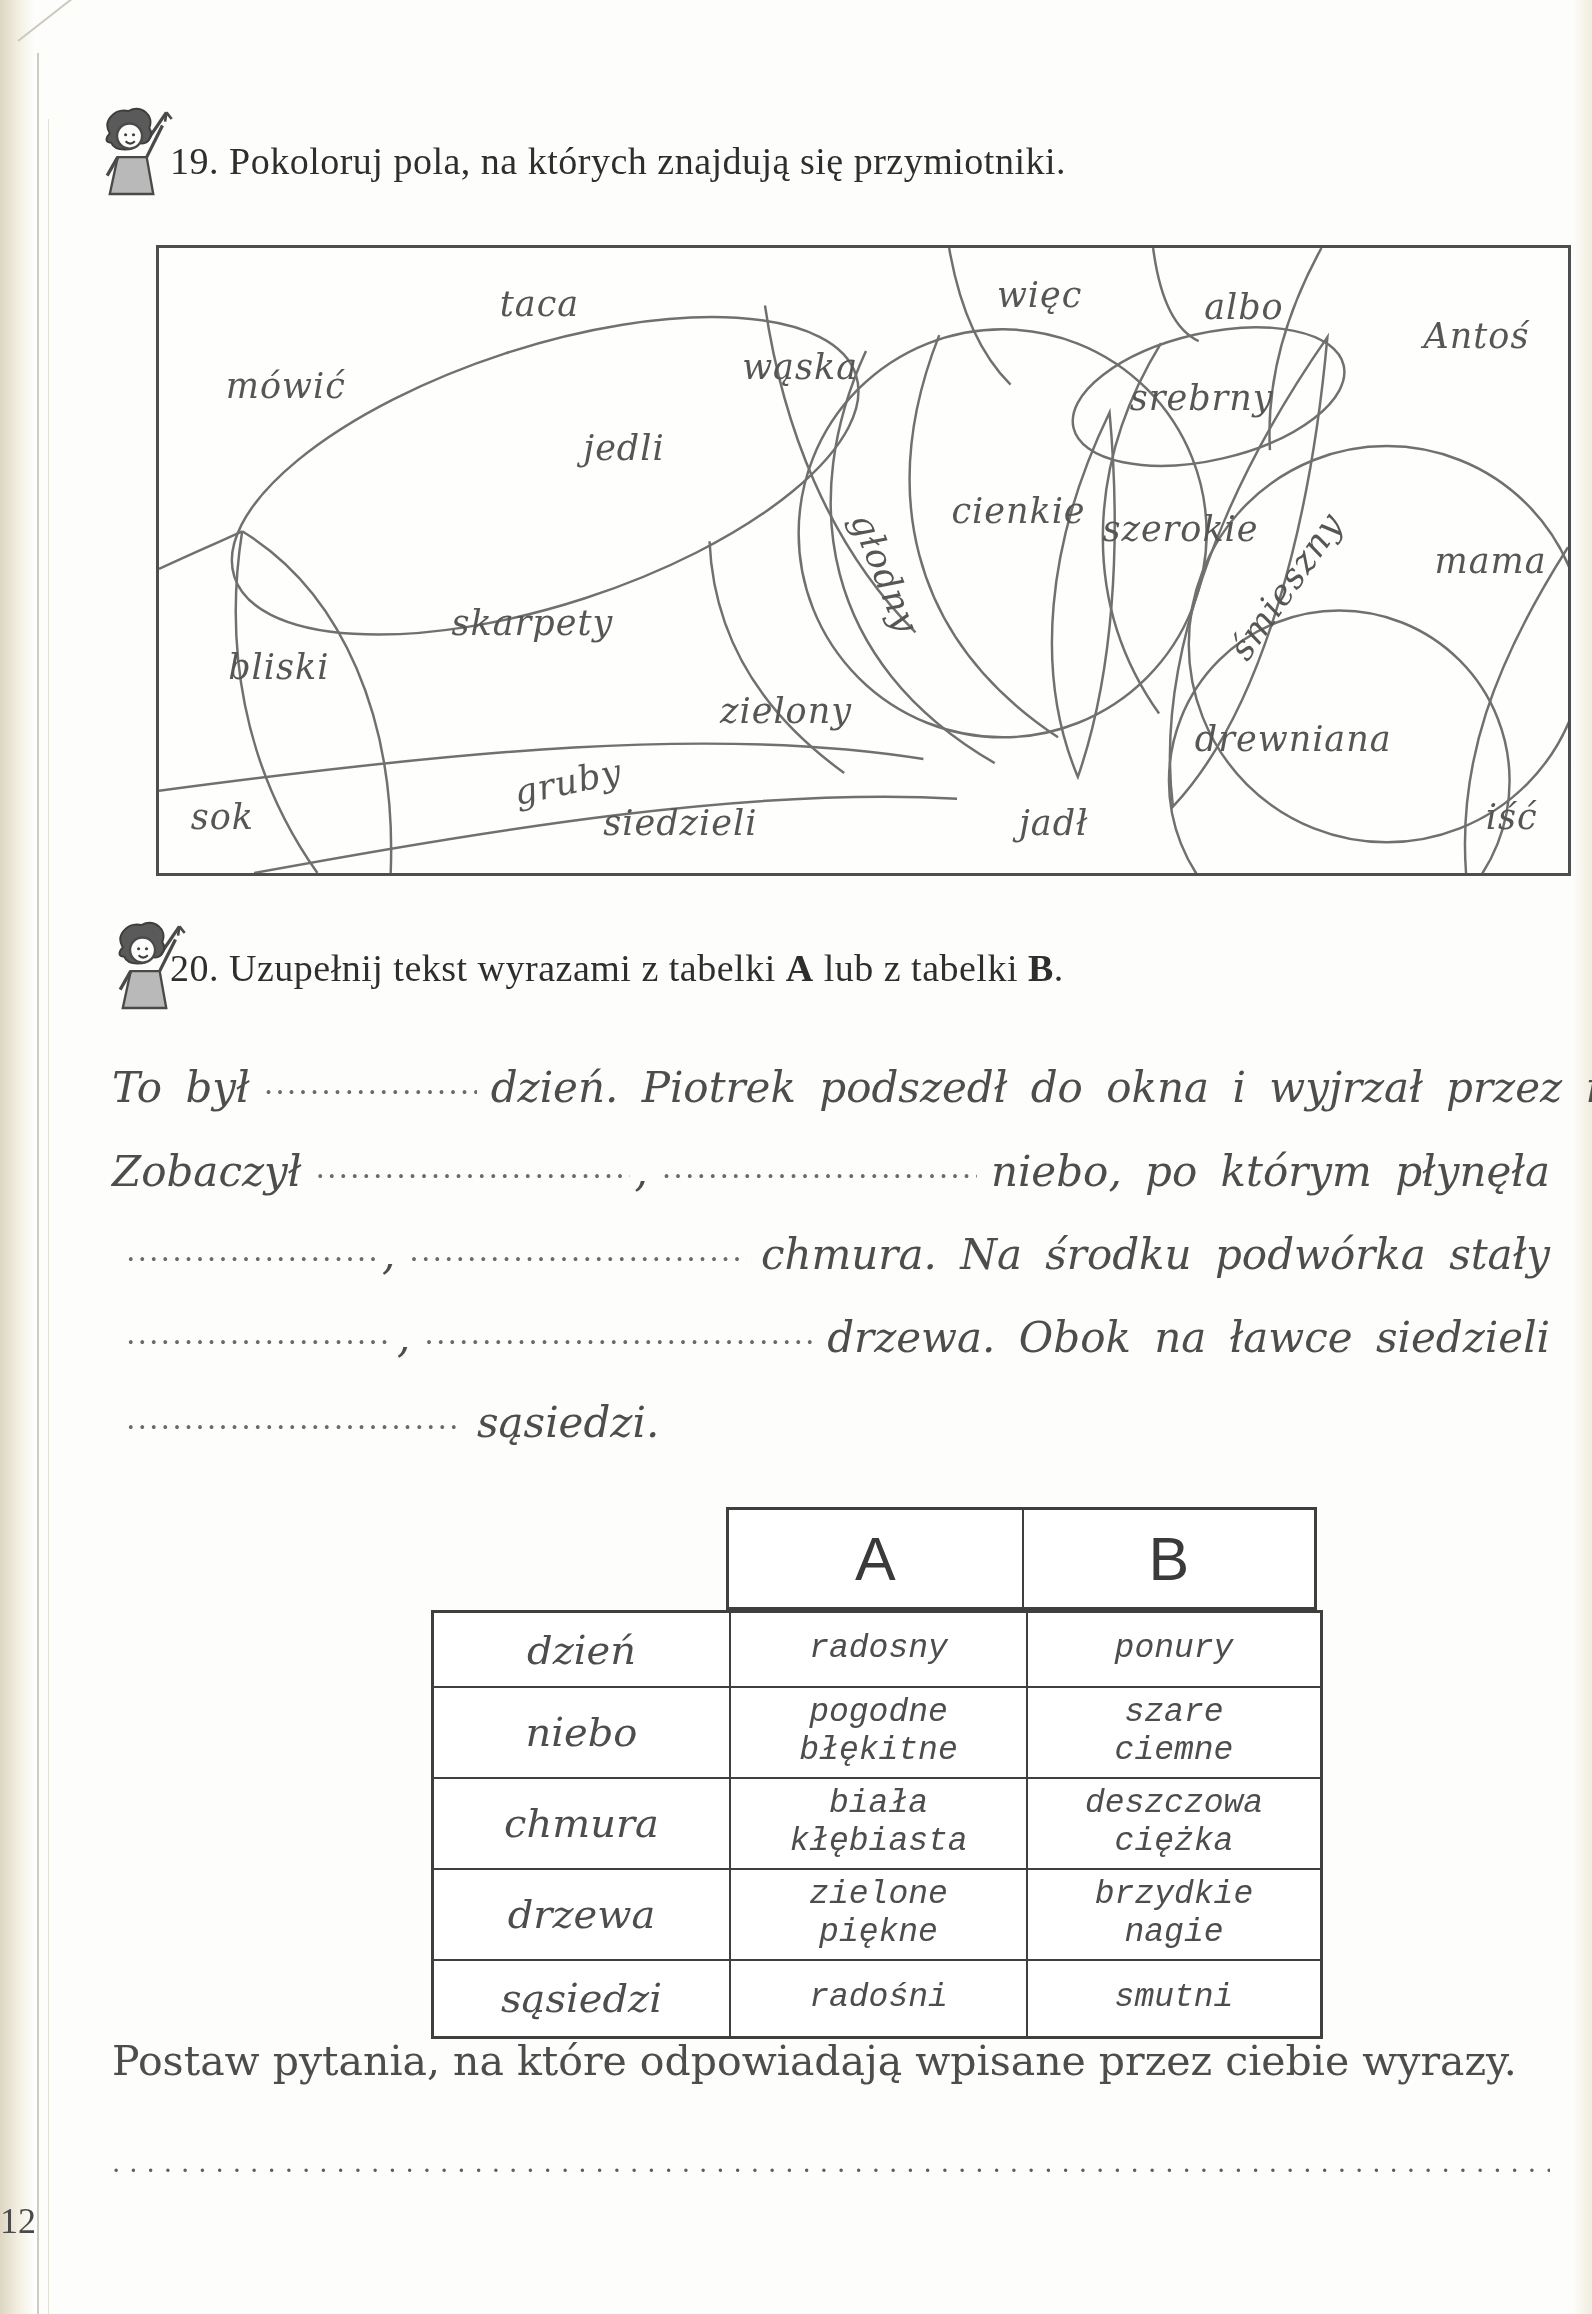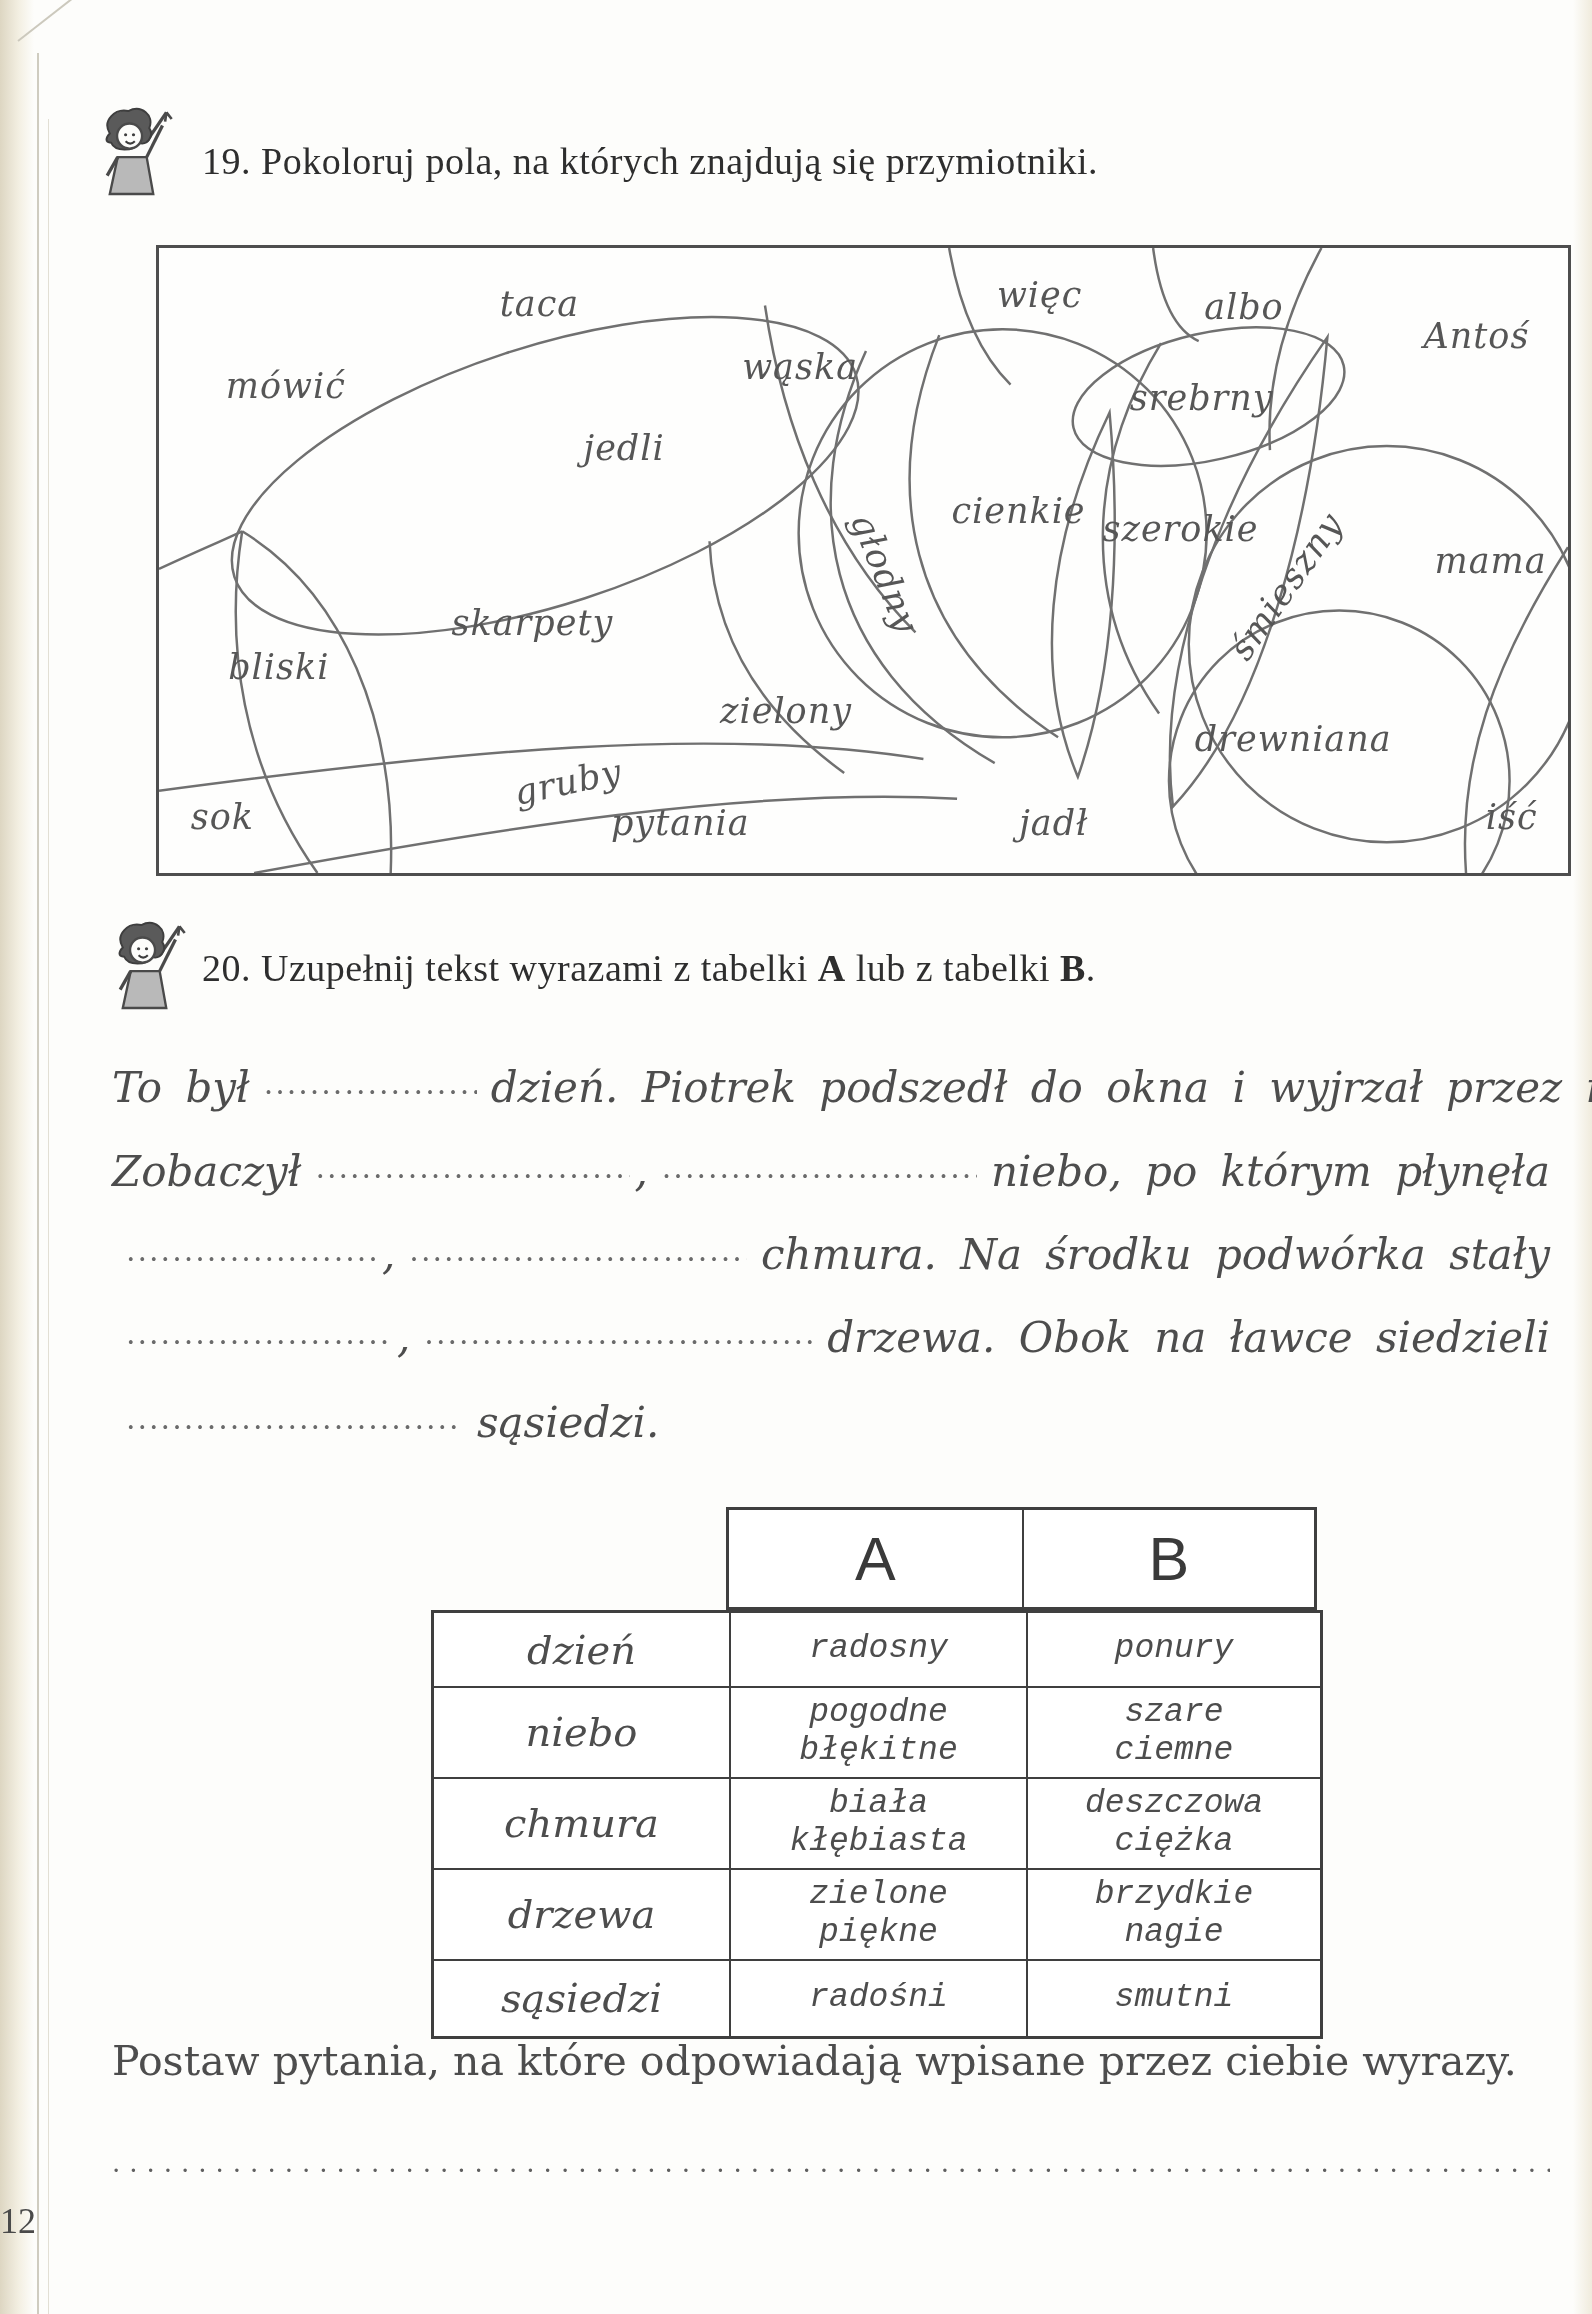--- a/index.html
+++ b/index.html
@@ -11,21 +11,21 @@
     background:linear-gradient(90deg,#ddd6c2 0%,#f3efe2 55%,#fdfdfb 100%);}
   .edge-strip-r{position:absolute;right:0;top:0;bottom:0;width:20px;
     background:linear-gradient(270deg,#efeadb 0%,#fdfdfb 100%);}
   .edge-line{position:absolute;left:37px;top:53px;bottom:0;width:0;border-left:2px solid #cfccc0;}
   .edge-line2{position:absolute;left:48px;top:119px;bottom:0;width:0;border-left:1px solid #e2dfd4;}
   .corner-flap{position:absolute;left:18px;top:40px;width:119px;height:2px;background:#ccc9bd;
     transform:rotate(-38deg);transform-origin:left center;}
 
   
   .ex-header-text{position:absolute;font-size:38px;color:#2e2e2e;letter-spacing:0.5px;white-space:nowrap;}
-  .ex-num{margin-right:10px;margin-left:32px;}
+  .ex-num{margin-right:10px;}
   .bold{font-weight:bold;}
   .kid-icon{position:absolute;}
 
   
   .puzzle-box{position:absolute;left:156px;top:245px;width:1409px;height:625px;
     border:3px solid #4e4e4e;box-sizing:content-box;background:#fefefd;}
   .puzzle-box svg{position:absolute;left:0;top:0;width:100%;height:100%;}
   .pword{position:absolute;font-family:"DejaVu Serif",serif;font-style:italic;
     font-size:35px;color:#565656;letter-spacing:1px;white-space:nowrap;}
 
@@ -133,21 +133,21 @@
         <span class="pword" style="left: 72.5%; top: 45%; transform: translate(-50%, -50%) rotate(0deg);">szerokie</span>
         <span class="pword" style="left: 80%; top: 54%; transform: translate(-50%, -50%) rotate(-55deg);">śmieszny</span>
         <span class="pword" style="left: 94.5%; top: 50%; transform: translate(-50%, -50%) rotate(0deg);">mama</span>
         <span class="pword" style="left: 51.5%; top: 52%; transform: translate(-50%, -50%) rotate(68deg);">głodny</span>
         <span class="pword" style="left: 26.5%; top: 60%; transform: translate(-50%, -50%) rotate(0deg);">skarpety</span>
         <span class="pword" style="left: 8.5%; top: 67%; transform: translate(-50%, -50%) rotate(0deg);">bliski</span>
         <span class="pword" style="left: 44.5%; top: 74%; transform: translate(-50%, -50%) rotate(0deg);">zielony</span>
         <span class="pword" style="left: 29%; top: 85.5%; transform: translate(-50%, -50%) rotate(-12deg);">gruby</span>
         <span class="pword" style="left: 80.5%; top: 78.5%; transform: translate(-50%, -50%) rotate(0deg);">drewniana</span>
         <span class="pword" style="left: 4.5%; top: 91%; transform: translate(-50%, -50%) rotate(0deg);">sok</span>
-        <span class="pword" style="left: 37%; top: 92%; transform: translate(-50%, -50%) rotate(0deg);">pytania</span>
+        <span class="pword" style="left: 37%; top: 92%; transform: translate(-50%, -50%) rotate(0deg);">siedzieli</span>
         <span class="pword" style="left: 63.5%; top: 92%; transform: translate(-50%, -50%) rotate(0deg);">jadł</span>
         <span class="pword" style="left: 96%; top: 91%; transform: translate(-50%, -50%) rotate(0deg);">iść</span>
       </div>
   </div>
 
   <div class="kid-icon" style="left:107px;top:921px;">
     <svg width="79" height="95" viewBox="0 0 60 72">
       <path d="M55,4 L40,26" stroke="#4a4a4a" stroke-width="2.5" fill="none"></path>
       <path d="M55,4 l4,5 M55,4 l-1,7" stroke="#4a4a4a" stroke-width="2" fill="none"></path>
       <path d="M12,20 C6,10 16,1 26,3 C36,-2 46,6 42,16 C46,22 40,30 34,27 C30,34 16,34 13,27 C8,27 9,23 12,20 Z" fill="#5a5a5a" stroke="#3e3e3e" stroke-width="1.5"></path>

